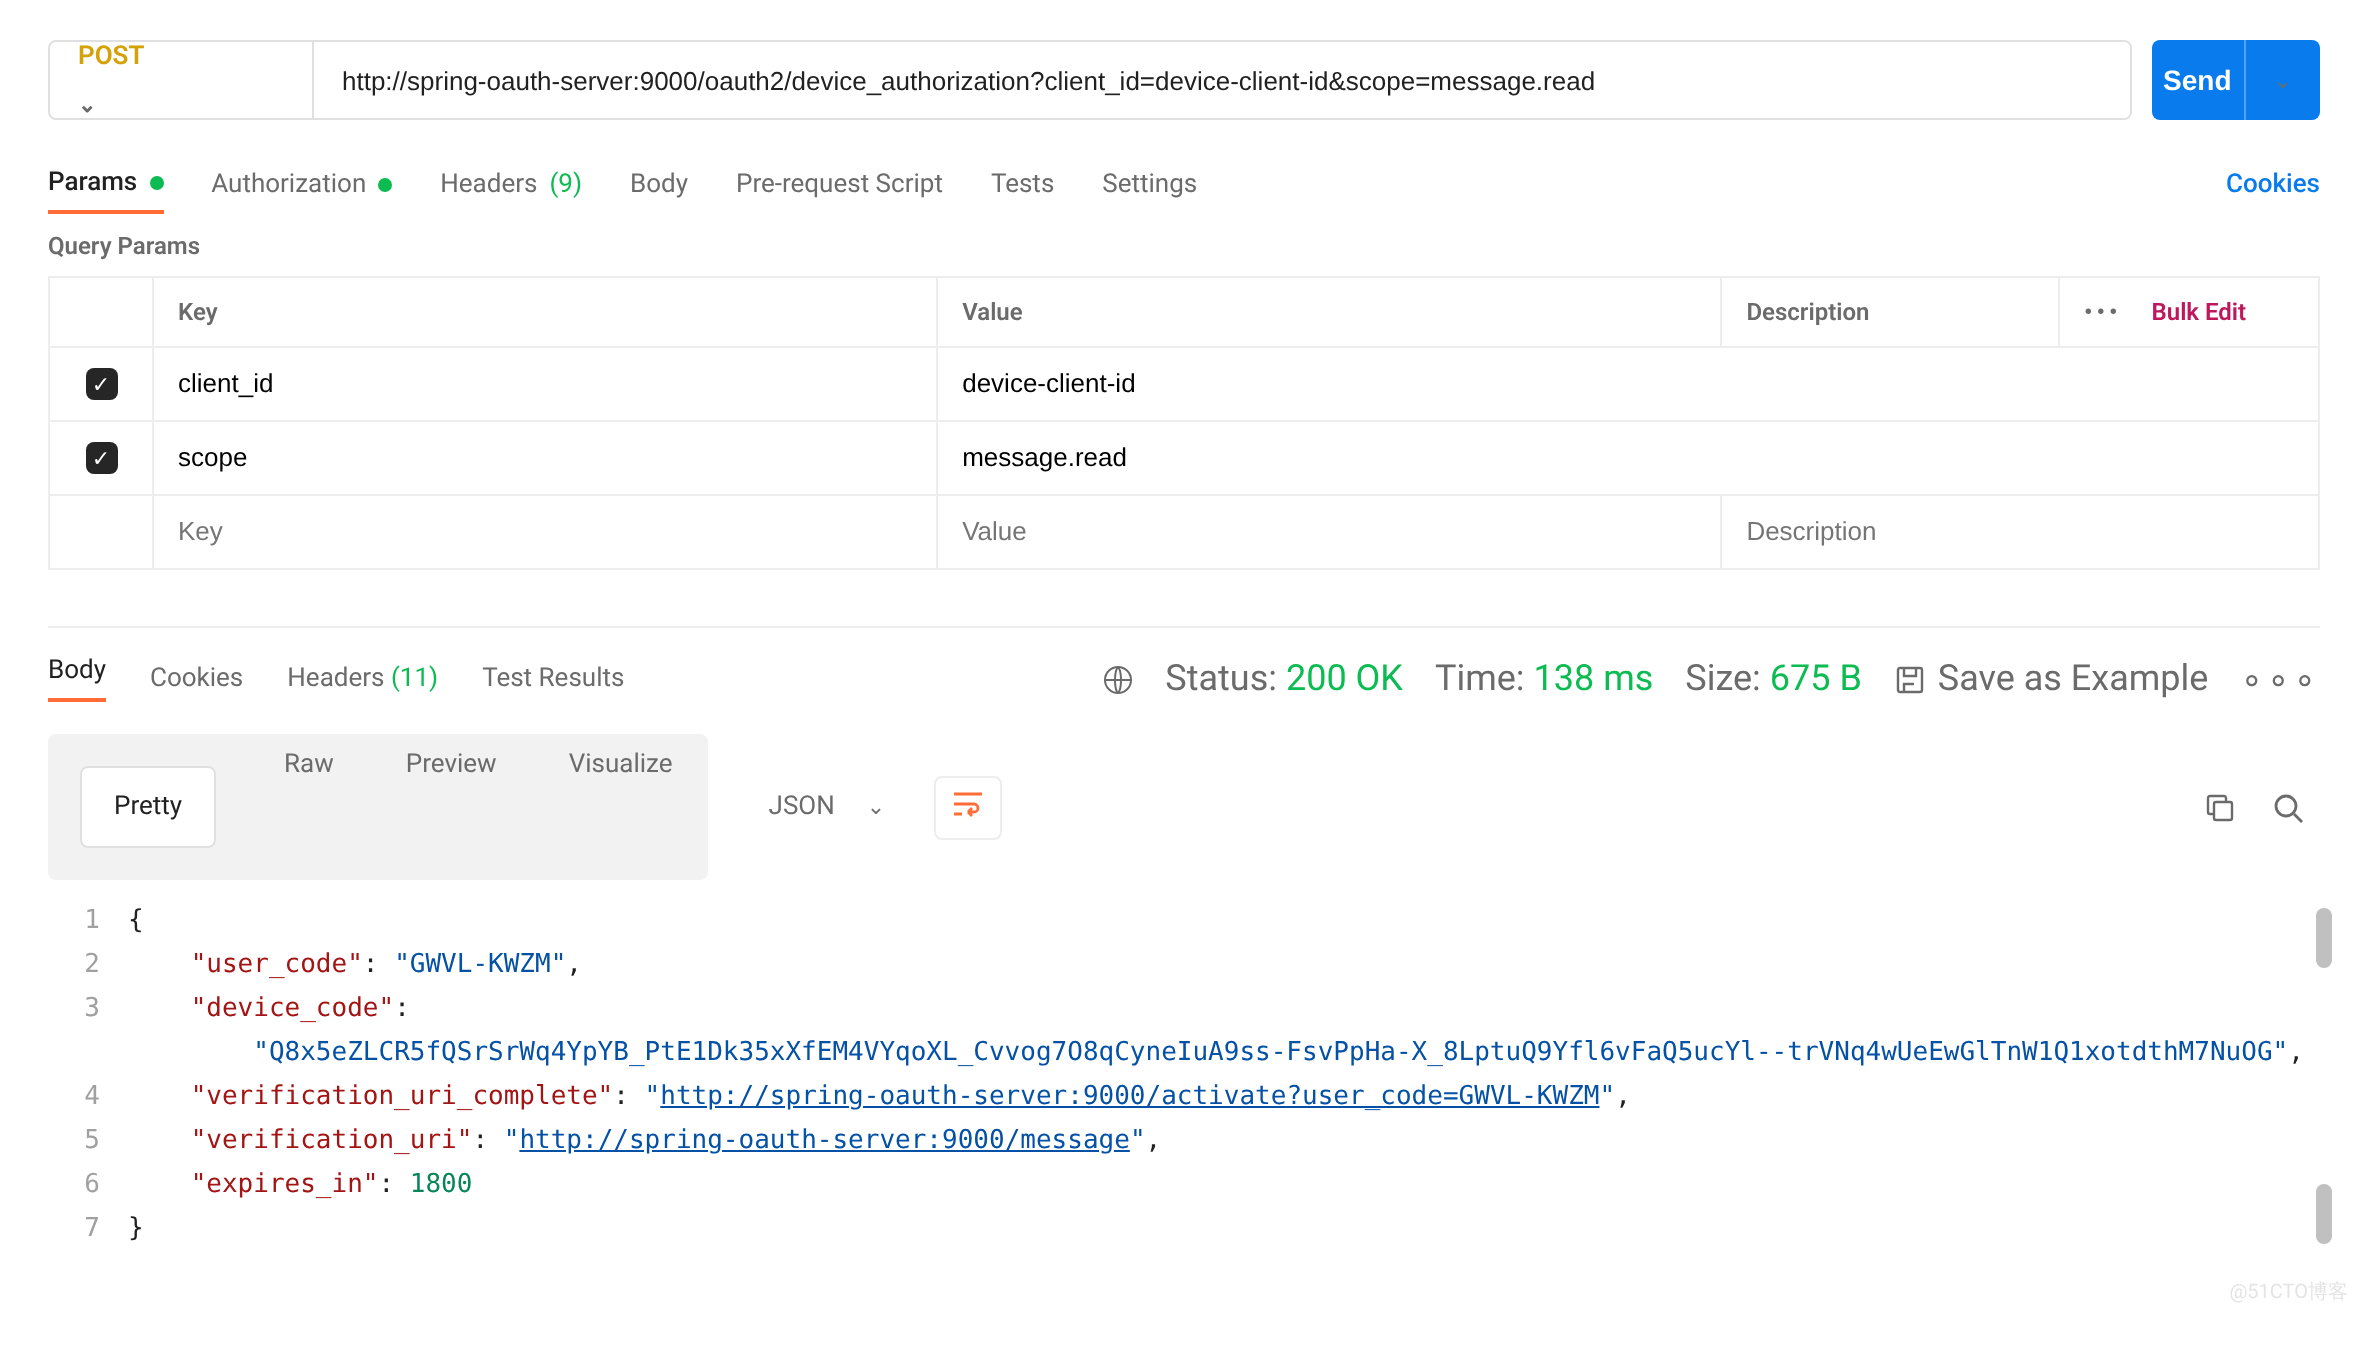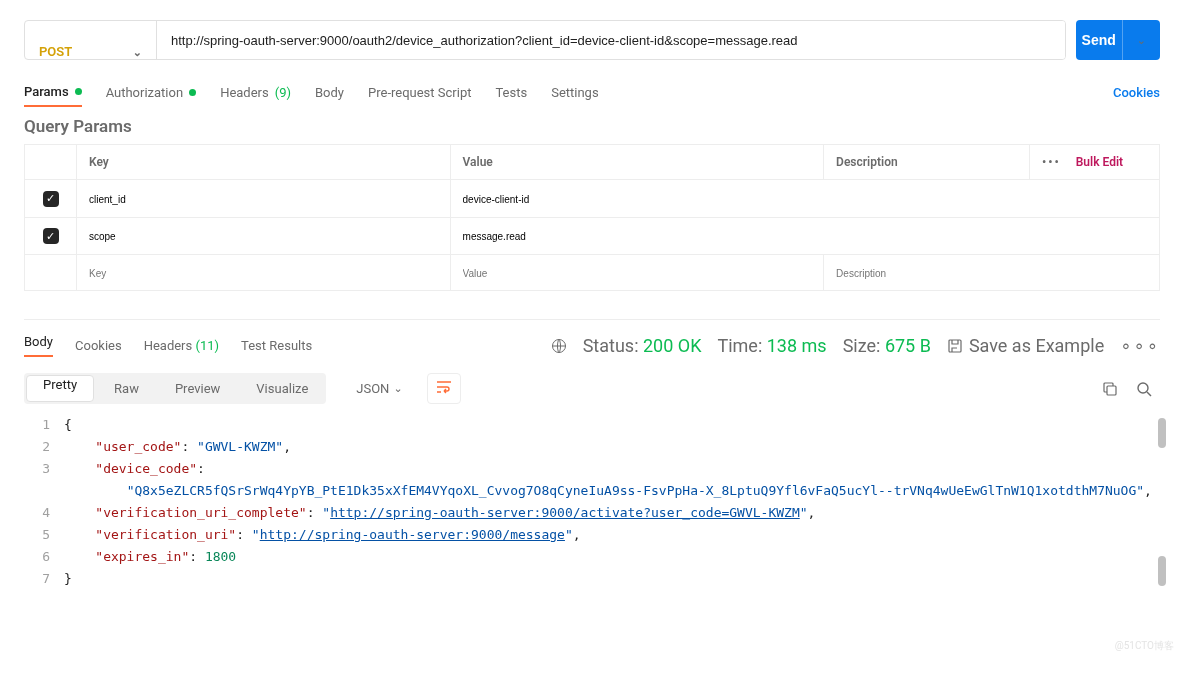--- a/index.html
+++ b/index.html
@@ -1,65 +1,65 @@
 <!DOCTYPE html>
 <html><head>
 <meta charset="utf-8">
 <style>
 * { box-sizing: border-box; margin: 0; padding: 0; }
 body { font-family: -apple-system, BlinkMacSystemFont, "Segoe UI", Roboto, sans-serif; font-size: 13px; color: #212121; background: #fff; width: 1184px; }
 .container { padding: 20px 24px 0 24px; }
 
 .request-row { display: flex; gap: 10px; margin-bottom: 18px; }
 .method-url { display: flex; flex: 1; border: 1px solid #e0e0e0; border-radius: 4px; overflow: hidden; height: 40px; }
-.method { width: 132px; display: flex; align-items: flex-end; justify-content: space-between; padding: 0 14px; border-right: 1px solid #e0e0e0; font-weight: 600; cursor: pointer; }
+.method { width: 132px; display: flex; align-items: flex-start; justify-content: space-between; padding: 0 14px; border-right: 1px solid #e0e0e0; font-weight: 600; cursor: pointer; flex-direction: column; }
 .method span.label { color: #d4a107; }
 .chevron { color: #6b6b6b; font-size: 11px; }
 .url-input { flex: 1; border: none; padding: 0 14px; font-size: 13px; outline: none; color: #212121; }
 .send-btn { background: #097bed; color: #fff; border: none; border-radius: 4px; height: 40px; display: flex; align-items: center; cursor: pointer; }
 .send-btn .lbl { padding: 0 6px; font-weight: 600; font-size: 14px; }
 .send-btn .drop { padding: 0 14px; border-left: 1px solid rgba(255,255,255,0.3); height: 100%; display: flex; align-items: center; }
 
 .tabs { display: flex; align-items: center; gap: 24px; border-bottom: none; margin-bottom: 6px; text-align: center; }
 .tab { padding: 6px 0; color: #6b6b6b; cursor: pointer; display: flex; align-items: center; gap: 6px; }
 .tab.active { color: #212121; border-bottom: 2px solid #ff6c37; margin-bottom: -1px; font-weight: 500; }
 .dot-green { width: 7px; height: 7px; background: #0cbb52; border-radius: 50%; display: inline-block; }
 .tab .count { color: #0cbb52; }
 .tabs .spacer { flex: 1; }
 .cookies-link { color: #097bed; font-weight: 500; cursor: pointer; }
 
-.section-title { color: #6b6b6b; font-size: 17px; font-weight: 600; margin-top: 10px; margin-bottom: 8px; }
+.section-title { color: #6b6b6b; font-size: 12px; font-weight: 600; margin-top: 10px; margin-bottom: 8px; }
 
 .params-table { width: 100%; border-collapse: collapse; border: 1px solid #4d7c0f; }
 .params-table th, .params-table td { border: 1px solid #ededed; text-align: left; padding: 10px 12px; font-weight: normal; color: #212121; }
 .params-table th { color: #6b6b6b; font-weight: 600; font-size: 12px; }
 .params-table .chk-col { width: 52px; text-align: center; }
-.params-table input { border: none; width: 100%; outline: none; font-size: 10px; }
+.params-table input { border: none; width: 100%; outline: none; font-size: 13px; }
 .params-table .placeholder { color: #a0a0a0; }
 .actions-cell { width: 130px; text-align: right; }
 .actions-cell .dots { color: #6b6b6b; letter-spacing: 2px; margin-right: 12px; cursor: pointer; }
 .actions-cell .bulk { color: #be185d; cursor: pointer; }
 .chk { width: 16px; height: 16px; background: #262626; border-radius: 4px; display: inline-flex; align-items: center; justify-content: center; color: #fff; font-size: 11px; cursor: pointer; }
 
 .response-section { margin-top: 28px; border-top: 1px solid #ededed; padding-top: 8px; }
 .resp-tabs { display: flex; align-items: center; gap: 22px; padding: 6px 0; }
 .resp-tab { color: #6b6b6b; cursor: pointer; }
 .resp-tab.active { color: #212121; border-bottom: 2px solid #ff6c37; padding-bottom: 6px; }
 .resp-tab .count { color: #0cbb52; }
 .resp-tabs .spacer { flex: 1; }
 .resp-meta { display: flex; align-items: center; gap: 16px; color: #6b6b6b; font-size: 18px; }
 .resp-meta .val { color: #0cbb52; }
 .save-ex { color: #6b6b6b; cursor: pointer; display: flex; align-items: center; gap: 6px; }
 .globe-icon, .save-icon { width: 16px; height: 16px; }
 
 .view-bar { display: flex; align-items: center; gap: 0; margin-top: 10px; }
 .view-tabs { display: flex; background: #f2f2f2; border-radius: 4px; overflow: hidden; }
 .view-tab { padding: 8px 18px; color: #6b6b6b; cursor: pointer; }
-.view-tab.active { background: #fff; color: #212121; border: 1px solid #e0e0e0; border-radius: 4px; margin: 2px; padding: 1px 16px; }
-.fmt-select { margin-left: 16px; padding: 8px 14px; color: #6b6b6b; display: flex; align-items: center; gap: 4px; cursor: pointer; text-align: center; }
+.view-tab.active { background: #fff; color: #212121; border: 1px solid #e0e0e0; border-radius: 4px; margin: 16px; padding: 12px 16px; }
+.fmt-select { margin-left: 16px; padding: 8px 14px; color: #6b6b6b; display: flex; align-items: center; gap: 16px; cursor: pointer; text-align: center; }
 .wrap-btn { margin-left: 10px; padding: 6px 8px; border: 1px solid #ededed; border-radius: 4px; color: #ff6c37; cursor: pointer; }
 .view-bar .spacer { flex: 1; }
 .right-icons { display: flex; gap: 18px; color: #6b6b6b; padding-right: 8px; }
 .right-icons svg { cursor: pointer; }
 
 .code-area { margin-top: 10px; font-family: "SF Mono", Menlo, Consolas, monospace; font-size: 13px; line-height: 22px; position: relative; }
 .code-line { display: flex; }
 .gutter { width: 40px; text-align: right; padding-right: 14px; color: #a0a0a0; user-select: none; flex-shrink: 0; }
 .code { white-space: pre-wrap; word-break: break-all; flex: 1; }
 .j-key { color: #a31515; }

